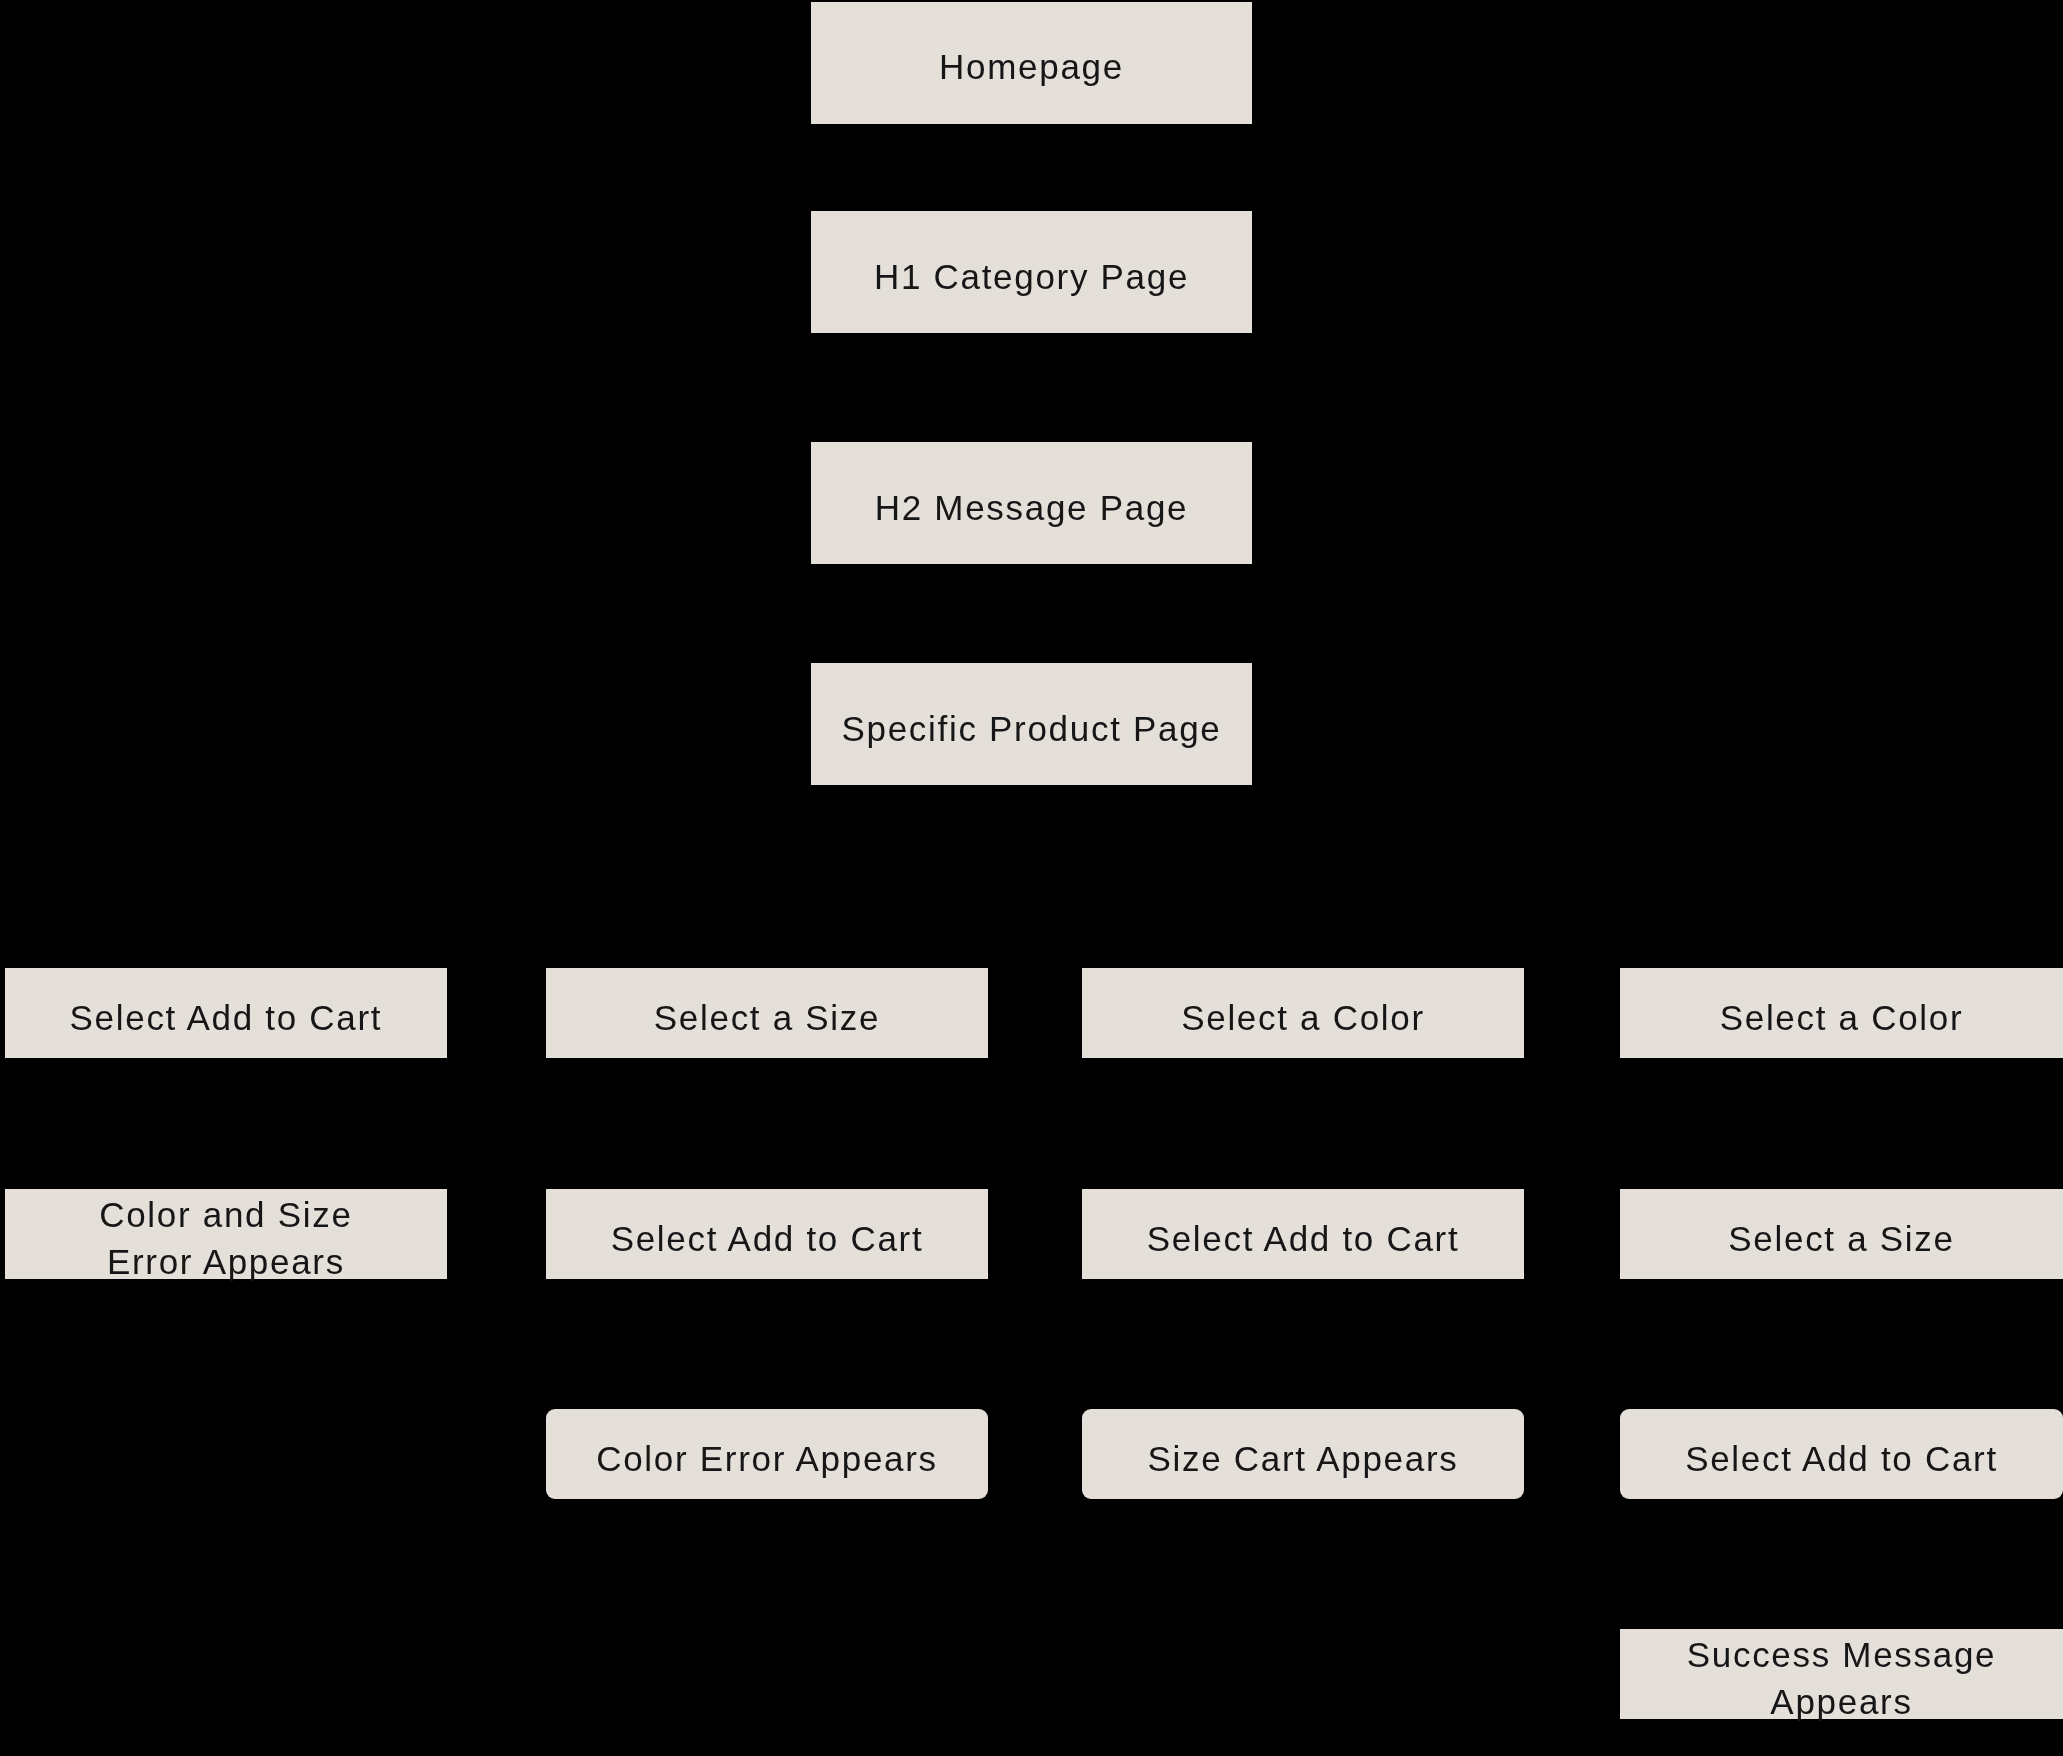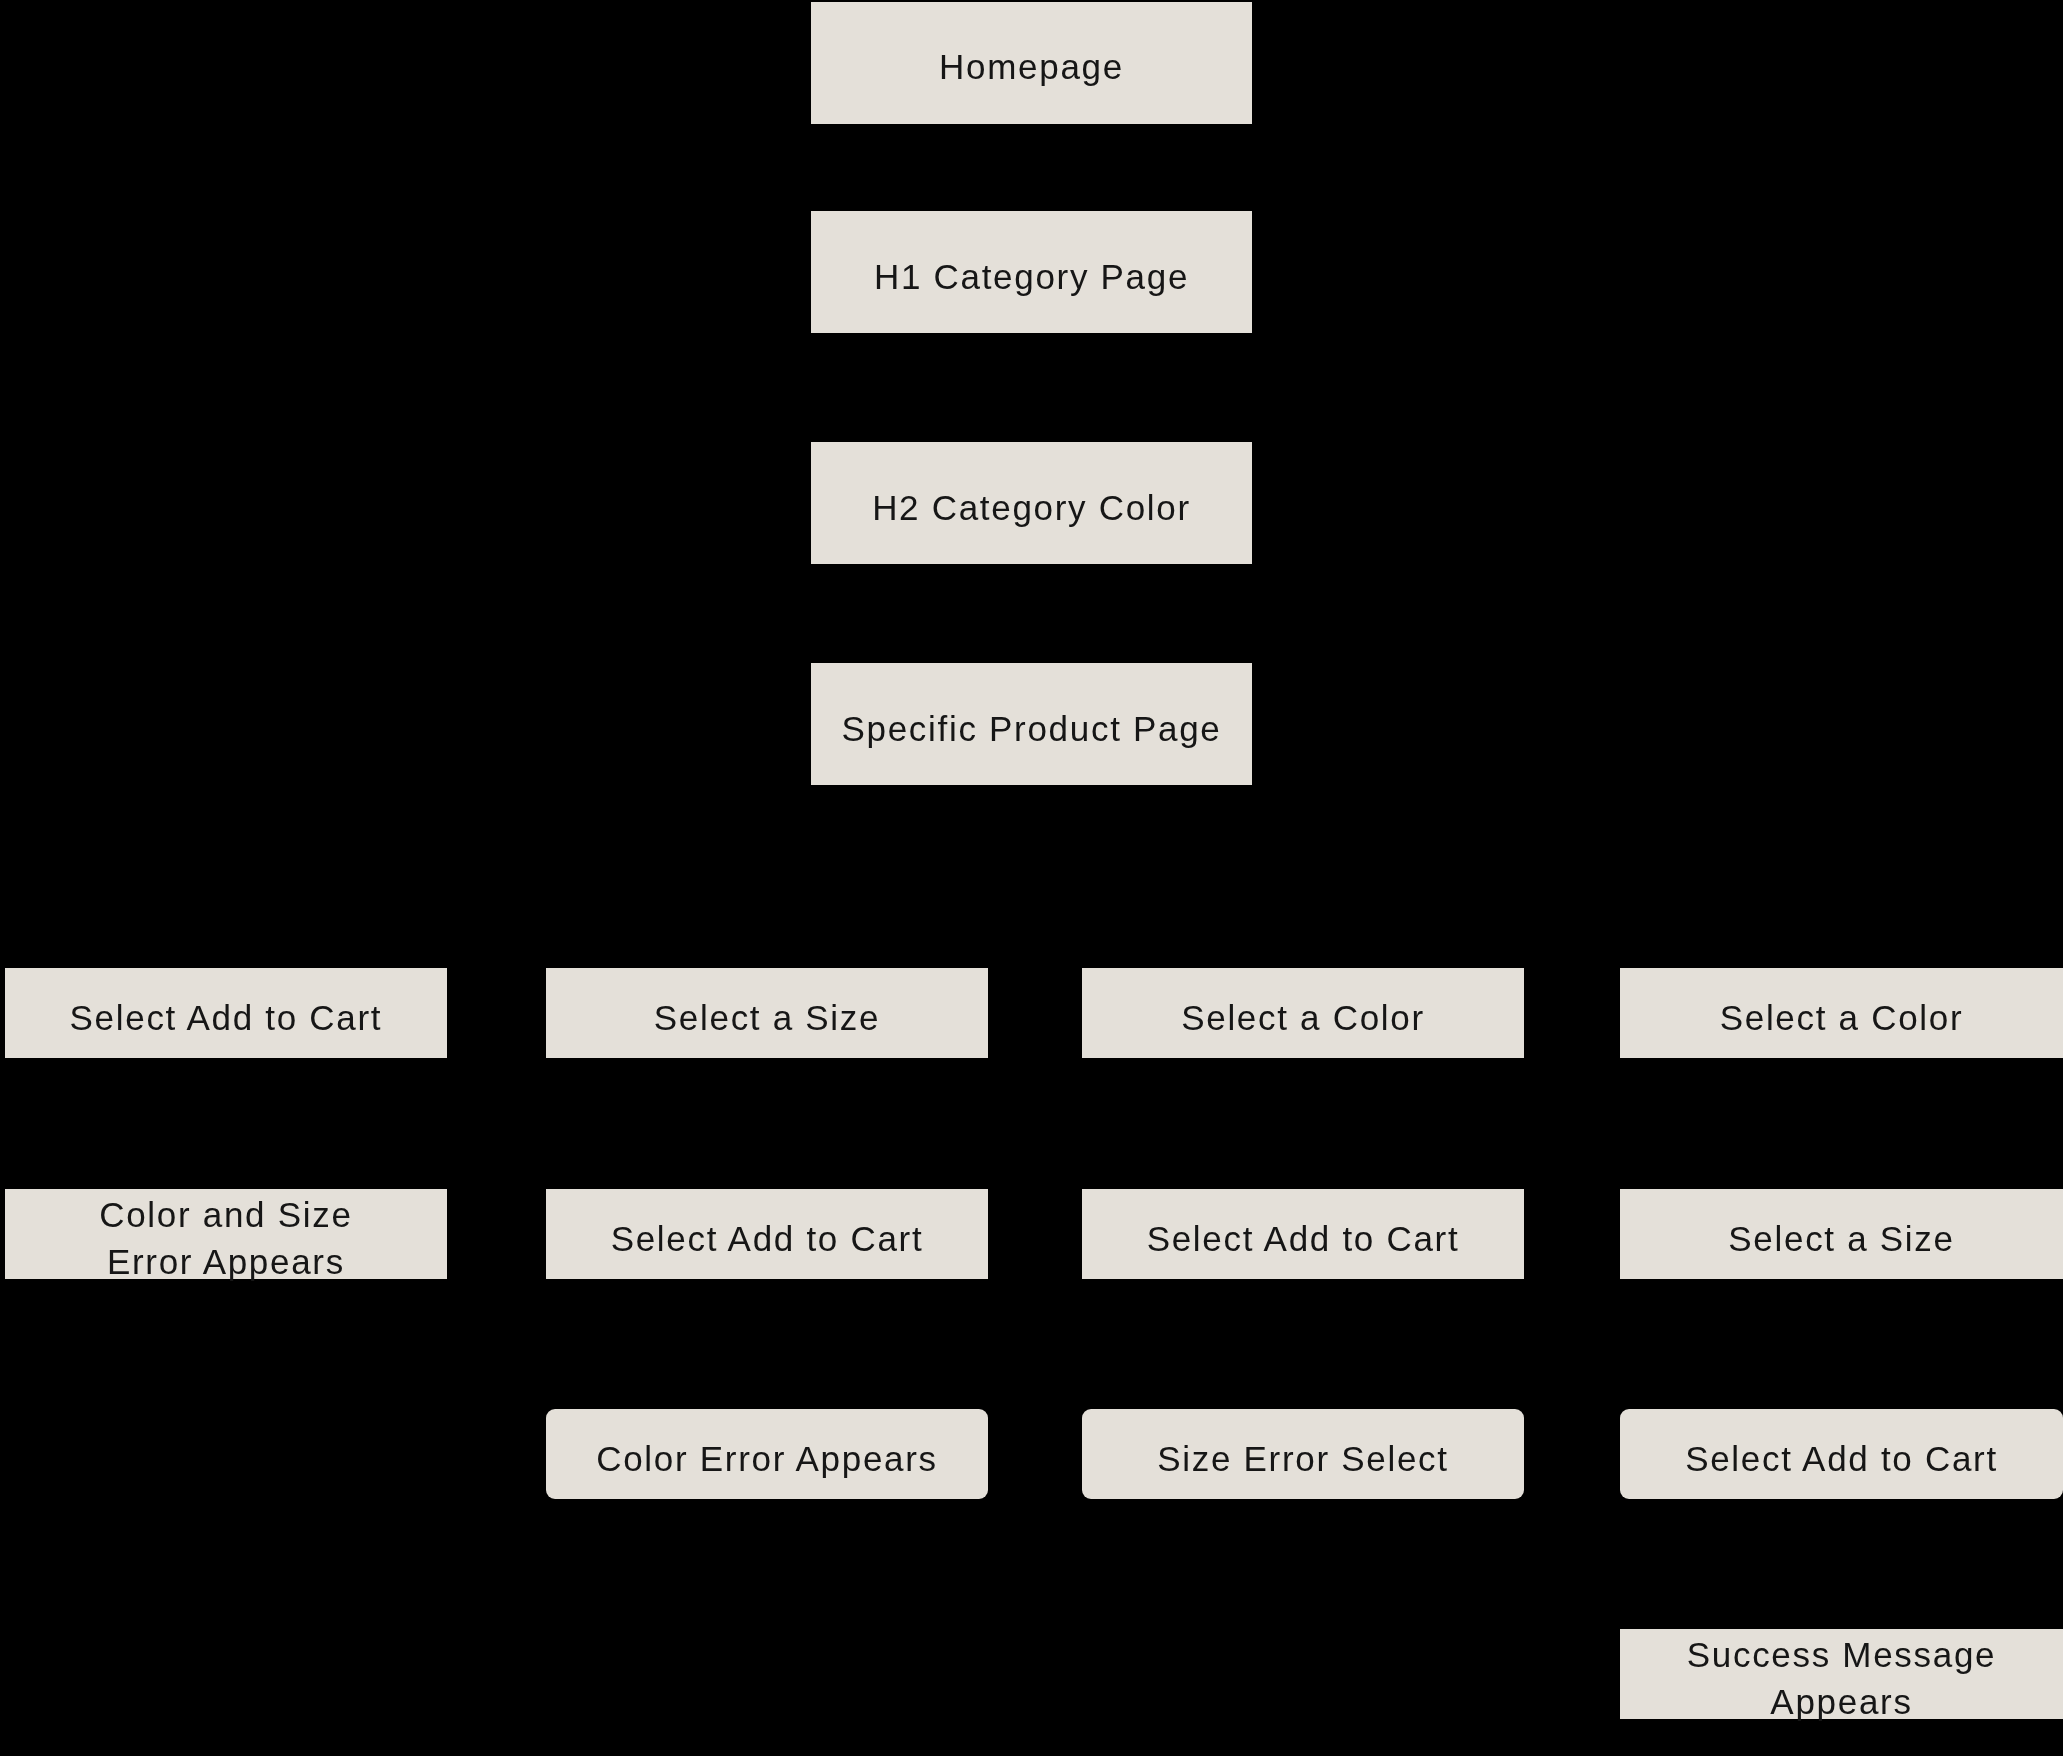--- a/index.html
+++ b/index.html
@@ -49,34 +49,34 @@
   .row-3 { top: 1409px; border-radius: 9px; }
   .row-4 { top: 1629px; }
 </style>
 </head>
 <body>
 
 <div class="canvas">
 
   <div class="node n-main n-homepage">Homepage</div>
   <div class="node n-main n-h1-category">H1 Category Page</div>
-  <div class="node n-main n-h2-category">H2 Category Color</div>
+  <div class="node n-main n-h2-category">H2 Message Page</div>
   <div class="node n-main n-specific-product">Specific Product Page</div>
 
   <div class="node col-1 row-1">Select Add to Cart</div>
   <div class="node col-1 row-2">Color and Size
 Error Appears</div>
 
   <div class="node col-2 row-1">Select a Size</div>
   <div class="node col-2 row-2">Select Add to Cart</div>
   <div class="node col-2 row-3">Color Error Appears</div>
 
   <div class="node col-3 row-1">Select a Color</div>
   <div class="node col-3 row-2">Select Add to Cart</div>
-  <div class="node col-3 row-3">Size Error Select</div>
+  <div class="node col-3 row-3">Size Cart Appears</div>
 
   <div class="node col-4 row-1">Select a Color</div>
   <div class="node col-4 row-2">Select a Size</div>
   <div class="node col-4 row-3">Select Add to Cart</div>
   <div class="node col-4 row-4">Success Message
 Appears</div>
 
 </div>
 
 

